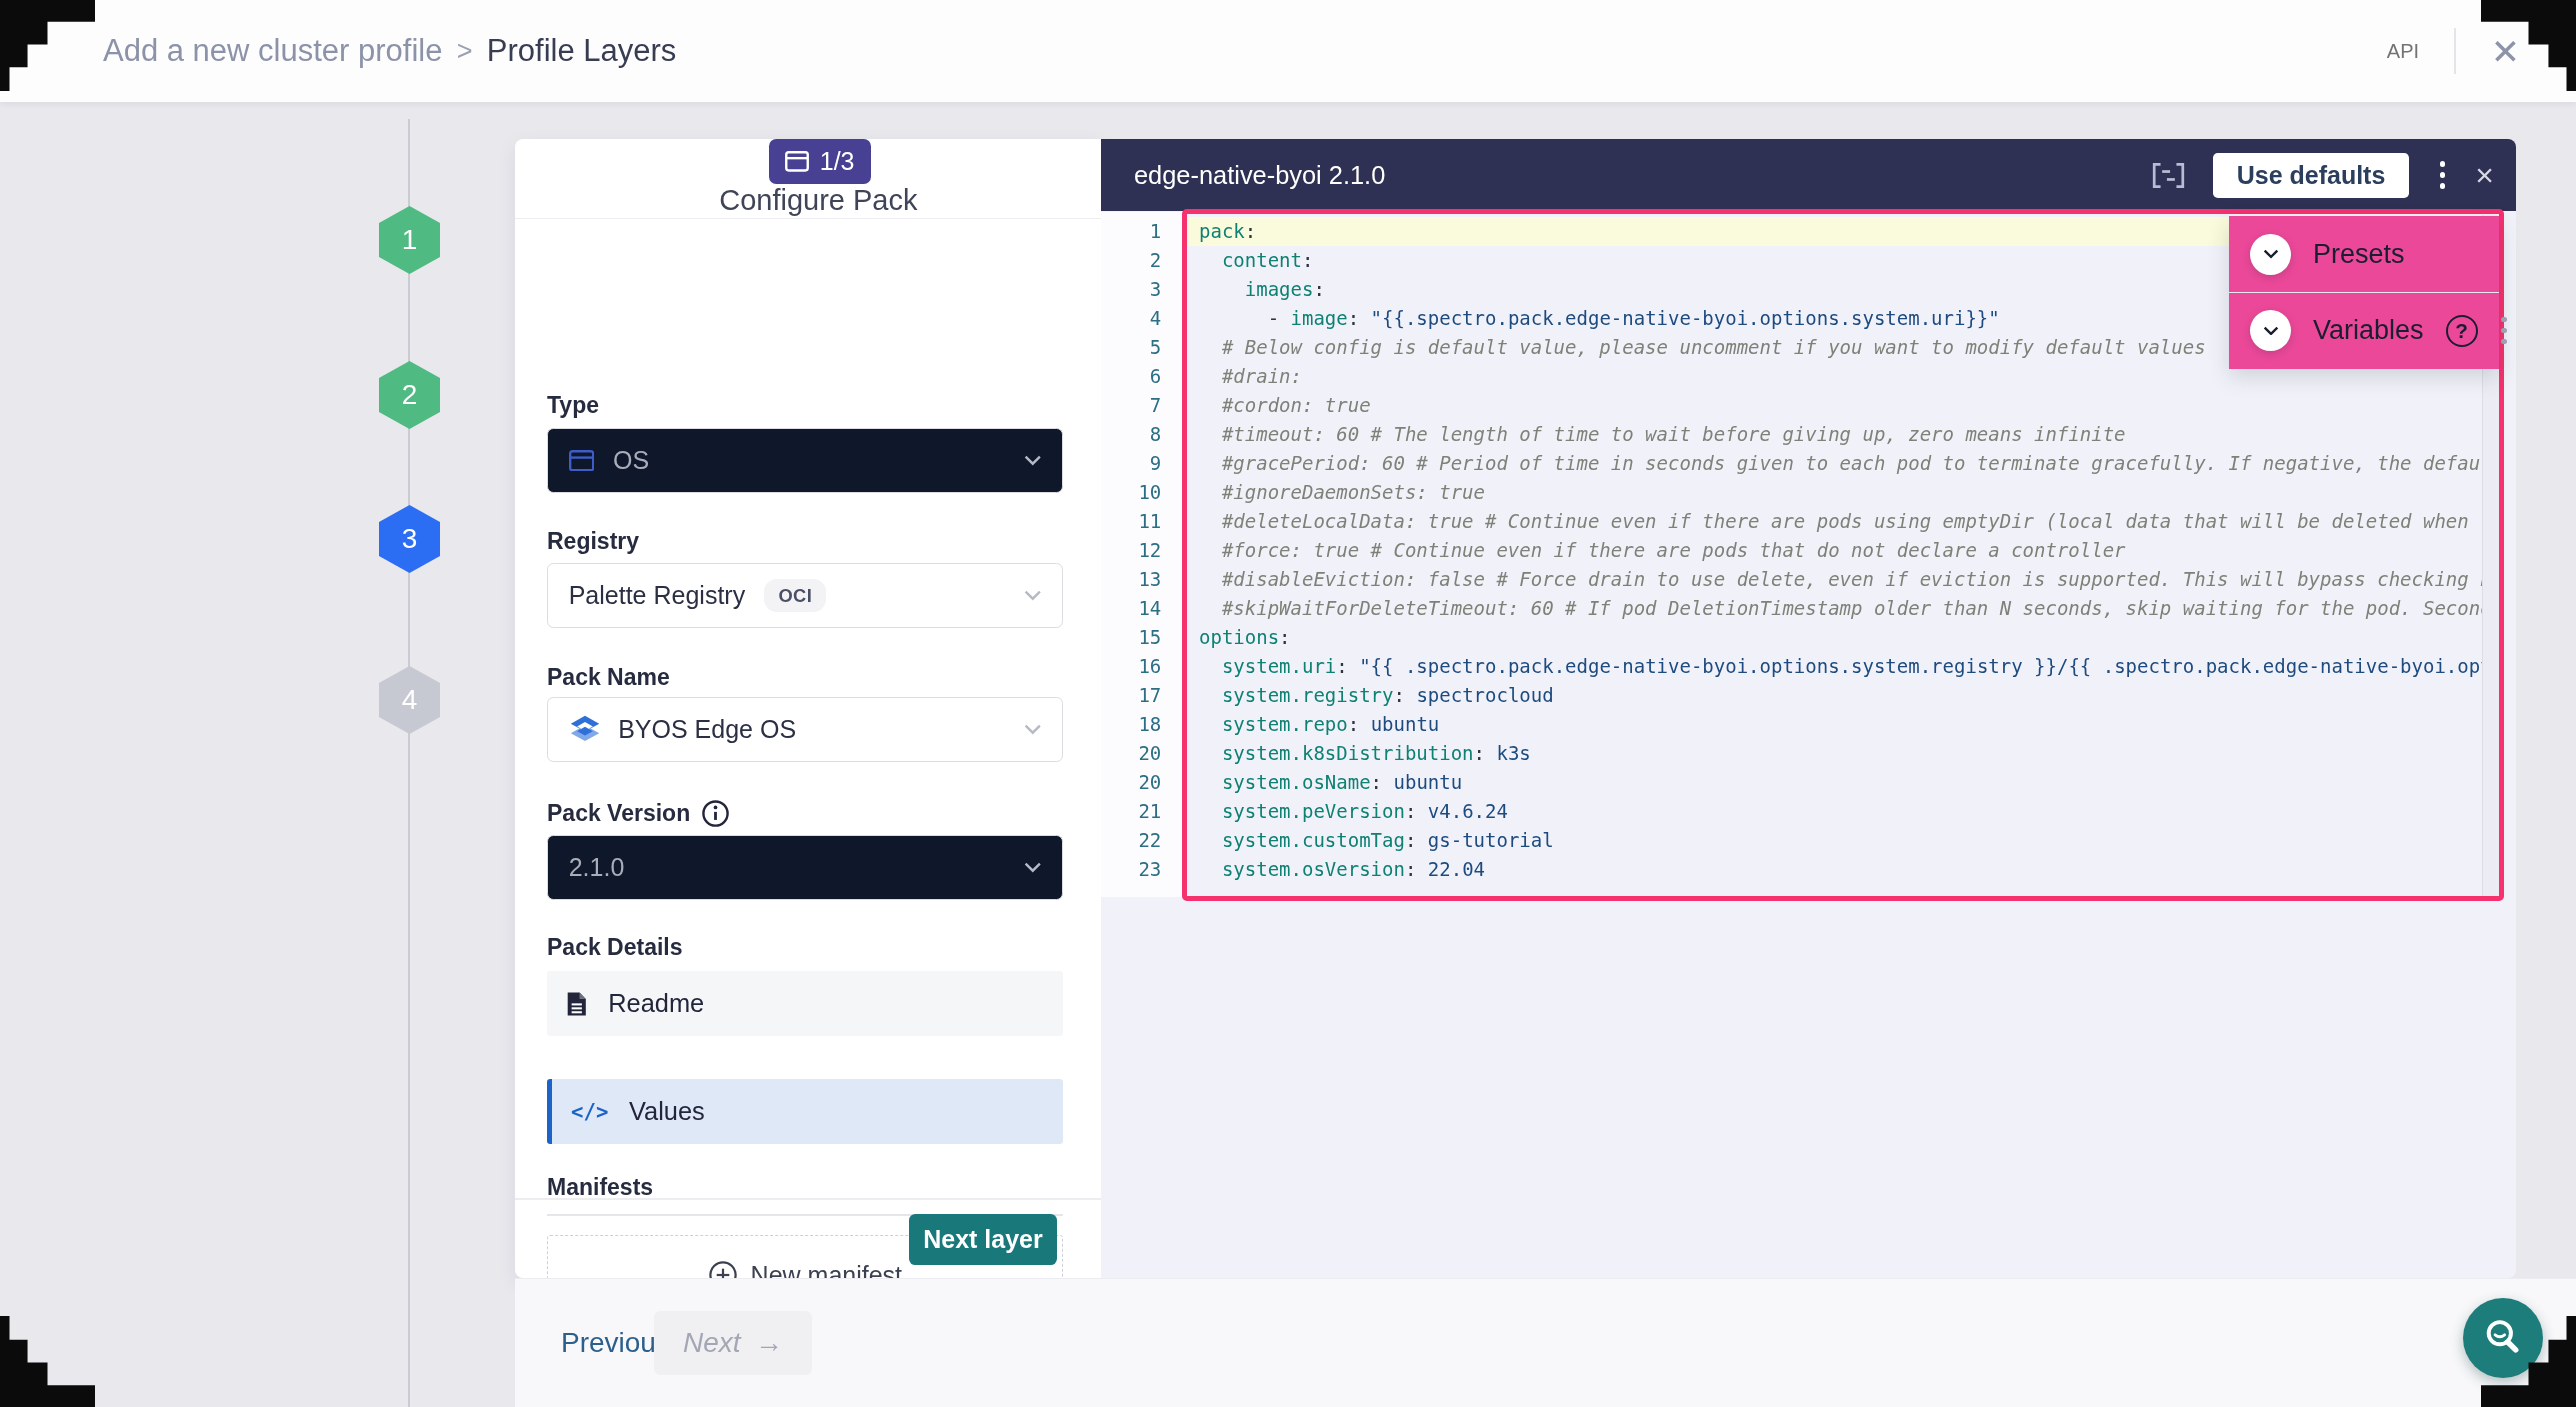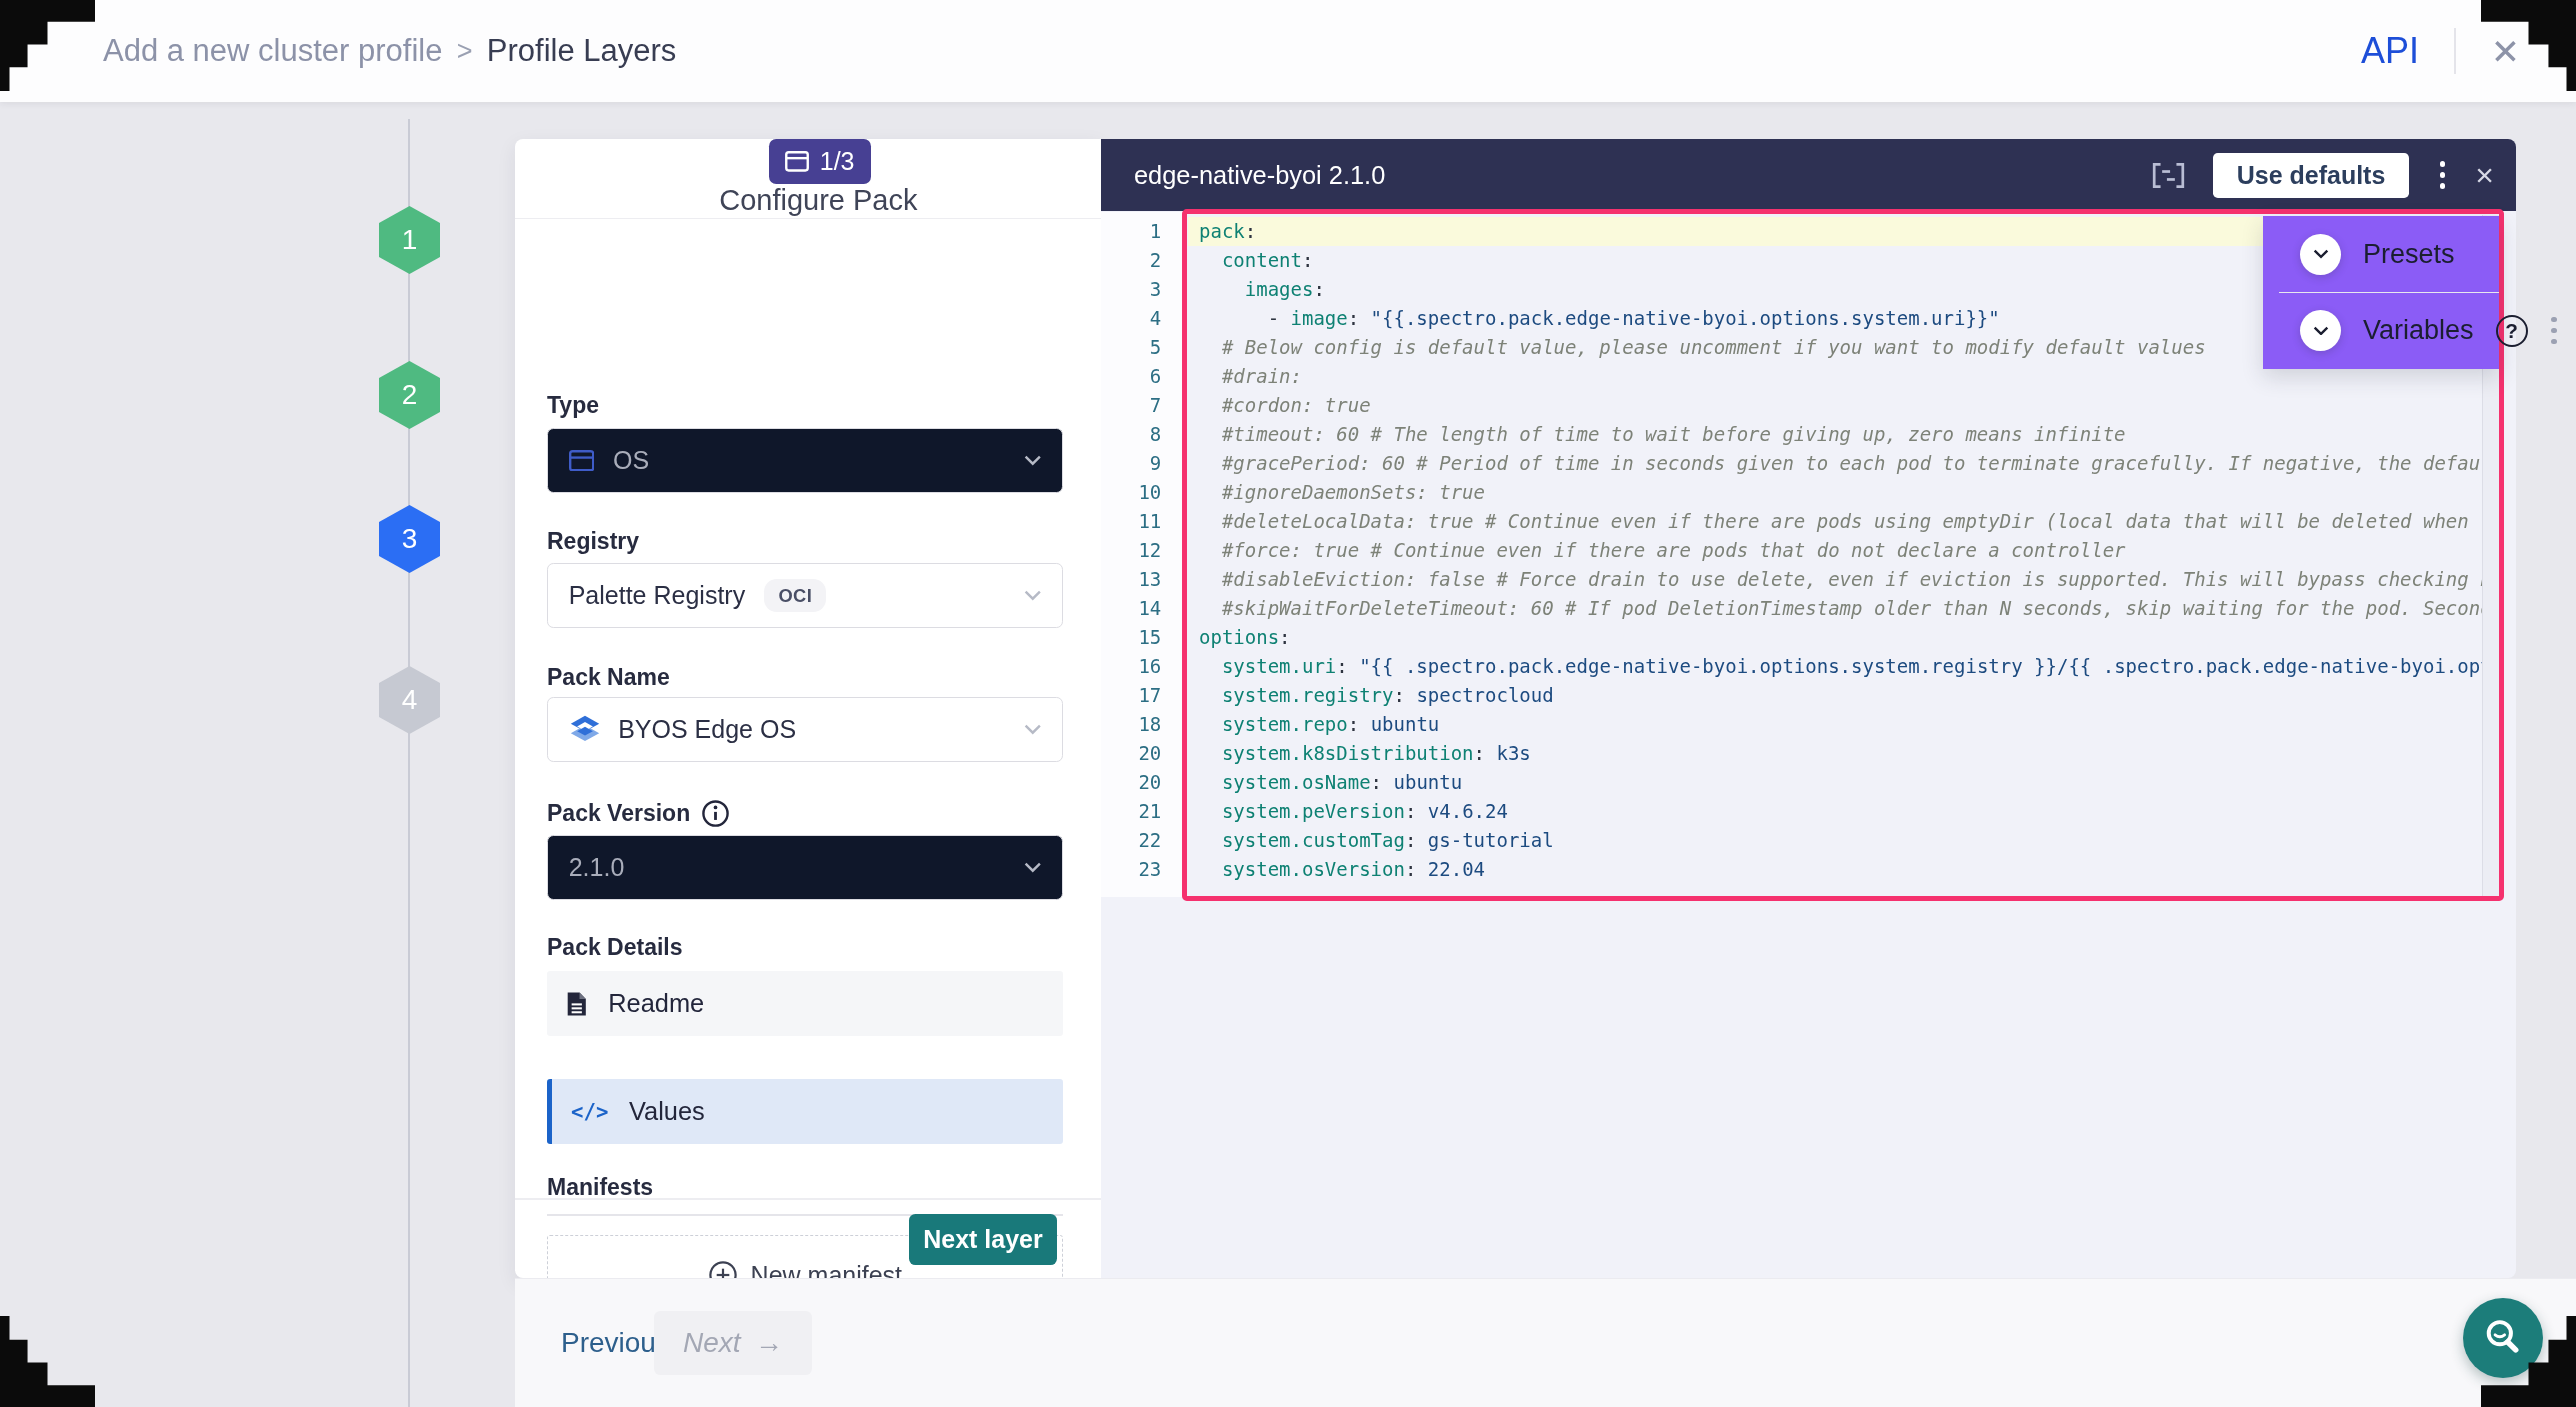--- a/index.html
+++ b/index.html
@@ -14,21 +14,21 @@
   .corner.bl { left:0; bottom:0; transform:scaleY(-1); }
   .corner.br { right:0; bottom:0; transform:scale(-1,-1); }
 
   
   .header { position:absolute; left:0; top:0; width:2576px; height:102px; background:#fdfdfe; box-shadow:0 2.4px 6.4px rgba(40,42,60,.07); z-index:5; }
   .breadcrumb { position:absolute; left:103px; top:0; height:102px; display:flex; align-items:center; gap:14.3px; font-size:31px; }
   .bc-parent { color:#8c92a8; }
   .bc-sep { color:#9aa0b2; font-size:27px; }
   .bc-current { color:#383d52; }
   .hdr-right { position:absolute; right:56px; top:0; height:102px; display:flex; align-items:center; gap:35px; }
-  .api-link { color:#1d4ed8; font-size:36px; cursor:pointer; }
+  .api-link { color:#737373; font-size:20px; cursor:pointer; }
   .hdr-divider { width:1.6px; height:46px; background:#e4e4ea; }
   .hdr-close { font-size:35px; color:#8d93a8; cursor:pointer; line-height:1; }
 
   
   .timeline { position:absolute; left:408px; top:119px; width:2.4px; height:1288px; background:#c9cbd5; }
   .step { position:absolute; }
   .hex { position:absolute; left:379px; width:61px; height:68px; display:flex; align-items:center; justify-content:center;
     color:#fff; font-size:28px; clip-path:polygon(50% 0%,100% 25%,100% 75%,50% 100%,0% 75%,0% 25%); }
   .hex.done { background:#4fba81; }
   .hex.active { background:#2b6ef4; }
@@ -75,21 +75,21 @@
   .code-area { position:absolute; left:87px; top:76px; width:1311px; height:681px; overflow:hidden; padding-top:2.4px; }
   .cl { height:29px; line-height:29px; white-space:pre; font-family:"DejaVu Sans Mono",monospace; font-size:19px; padding-left:11px; }
   .cl.hl { background:#fafadc; }
   .tok-k { color:#0e8173; }
   .tok-p { color:#2e3440; }
   .tok-s { color:#1d4b80; }
   .tok-v { color:#1d4b80; }
   .tok-c { color:#7d8278; font-style:italic; }
   .scroll-track { position:absolute; right:16.7px; top:76px; width:17.5px; height:681px; background:#ecedf4; border-left:0.8px solid #dcdde6; z-index:2; }
 
-  .side-panel { position:absolute; right:16.7px; top:77px; width:236px; height:153px; background:#8b5cf6; box-shadow:0 8px 20.7px rgba(40,42,60,.16); z-index:4;padding-left:16px; }
+  .side-panel { position:absolute; right:16.7px; top:77px; width:270px; height:153px; background:#ec4899; box-shadow:0 8px 20.7px rgba(40,42,60,.16); z-index:4; }
   .sp-row { height:76px; display:flex; align-items:center; padding:0 20.7px; gap:22px; }
   .sp-row + .sp-row { border-top:1.6px solid #e8e8ee; }
   .chev-circle { width:41px; height:41px; border-radius:50%; background:#fff; box-shadow:0 2.4px 8px rgba(40,42,60,.22); display:flex; align-items:center; justify-content:center; cursor:pointer; flex:none; }
   .sp-label { font-size:27px; color:#1b1e30; }
   .sp-right { margin-left:auto; display:flex; align-items:center; gap:20.7px; }
   .help-circle { width:32px; height:32px; border-radius:50%; border:2.4px solid #1b1e30; display:flex; align-items:center; justify-content:center; font-size:20.7px; font-weight:bold; color:#1b1e30; cursor:pointer; }
 
   
   .bottom-bar { position:absolute; left:515px; top:1278px; width:2061px; height:129px; background:#f8f8fa; border-top:1.6px solid #ebebf0; }
   .prev-link { position:absolute; left:46px; top:0; height:127px; display:flex; align-items:center; font-size:28px; color:#2d5f8c; cursor:pointer; }

